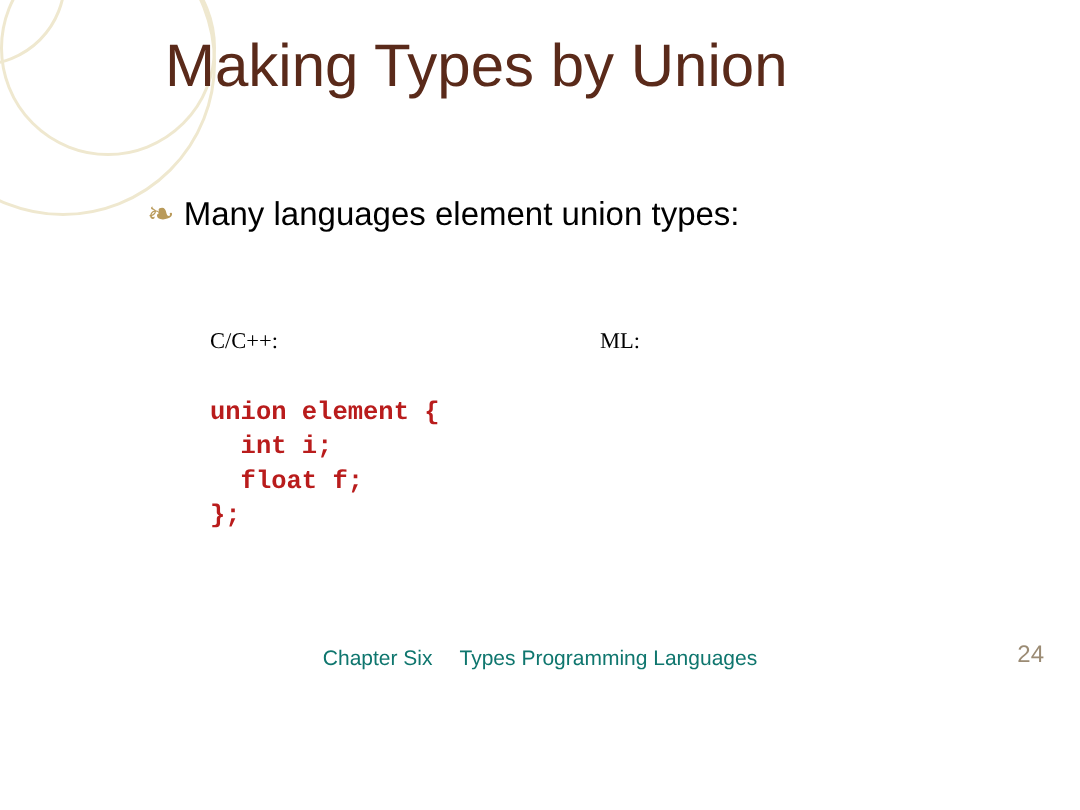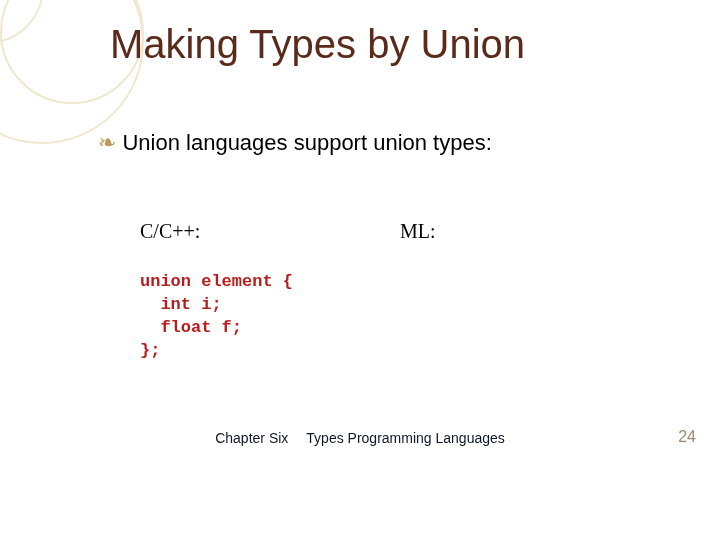--- a/index.html
+++ b/index.html
@@ -65,42 +65,42 @@
     top: 220px;
     left: 140px;
     right: 60px;
     display: flex;
   }
   .col {
     flex: 1;
   }
   .col-label {
     font-family: "Times New Roman", Times, serif;
-    font-size: 20px;
+    font-size: 15px;
     color: #000;
     margin-bottom: 28px;
   }
   .code {
     font-family: "Courier New", Courier, monospace;
     font-size: 17px;
     font-weight: bold;
     color: #b91c1c;
     white-space: pre;
     line-height: 1.35;
   }
   .footer {
     position: absolute;
     bottom: 18px;
     left: 0;
     right: 0;
     display: flex;
     justify-content: center;
     align-items: baseline;
     font-size: 14px;
-    color: #0f172a;
+    color: #0f766e;
     gap: 18px;
     margin-top: 15px;
   }
   .footer-chapter { }
   .footer-title { }
   .page-num {
     position: absolute;
     bottom: 18px;
     right: 24px;
     font-size: 16px;
@@ -115,21 +115,21 @@
   <div class="ring ring2"></div>
   <div class="ring ring3"></div>
 </div>
 
 <div class="slide">
 
   <div class="title">Making Types by Union</div>
 
   <div class="bullet-row">
     <span class="bullet-icon">❧</span>
-    <span class="bullet-text">Union languages support union types:</span>
+    <span class="bullet-text">Many languages element union types:</span>
   </div>
 
   <div class="columns">
     <div class="col">
       <div class="col-label">C/C++:</div>
       <div class="code">union element {
   int i;
   float f;
 };</div>
     </div>

